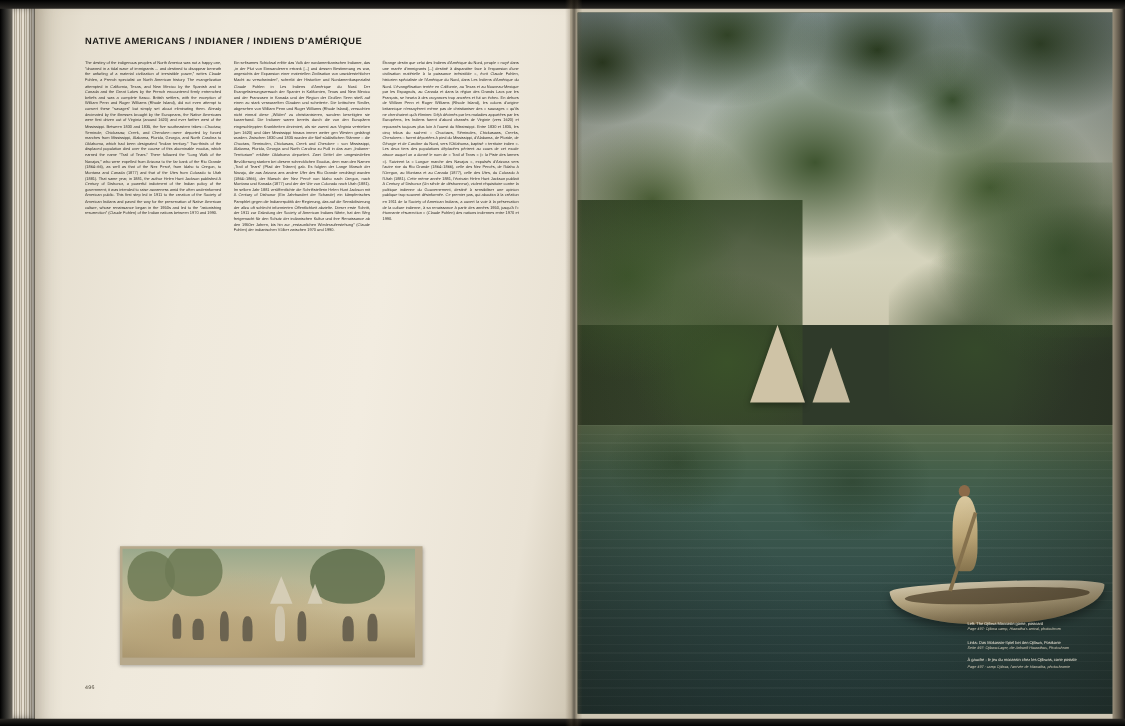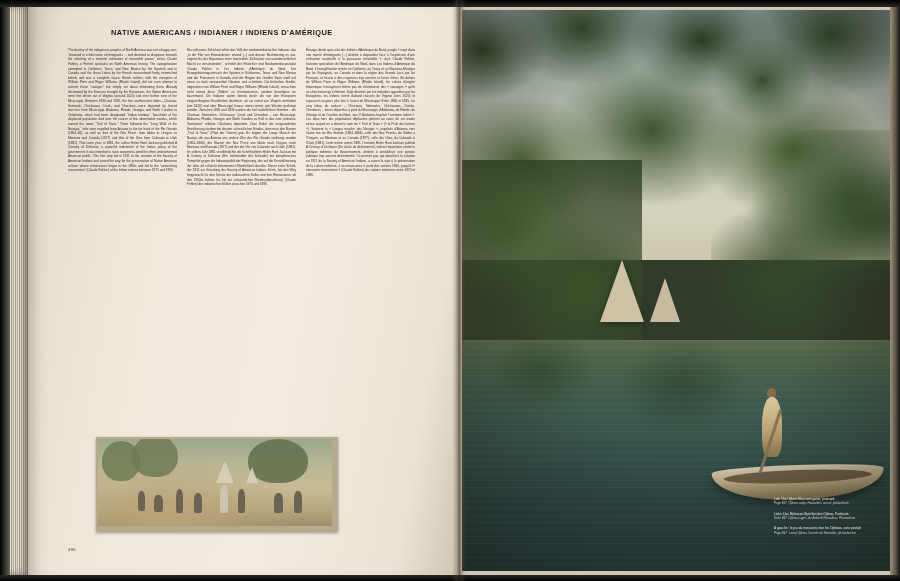--- a/index.html
+++ b/index.html
@@ -59,21 +59,20 @@
     left: 40px; top: 28px;
     width: 348px;
   }
   .section-title {
     font-size: 7.4px;
     font-weight: bold;
     letter-spacing: 0.45px;
     color: #1b1a17;
     margin-bottom: 11px;
     text-transform: uppercase;
-    margin-left: 43px;
   }
   .cols {
     display: flex;
     gap: 10px;
     width: 348px;
   }
   .col {
     width: 109px;
     font-size: 3.15px;
     line-height: 1.47;

